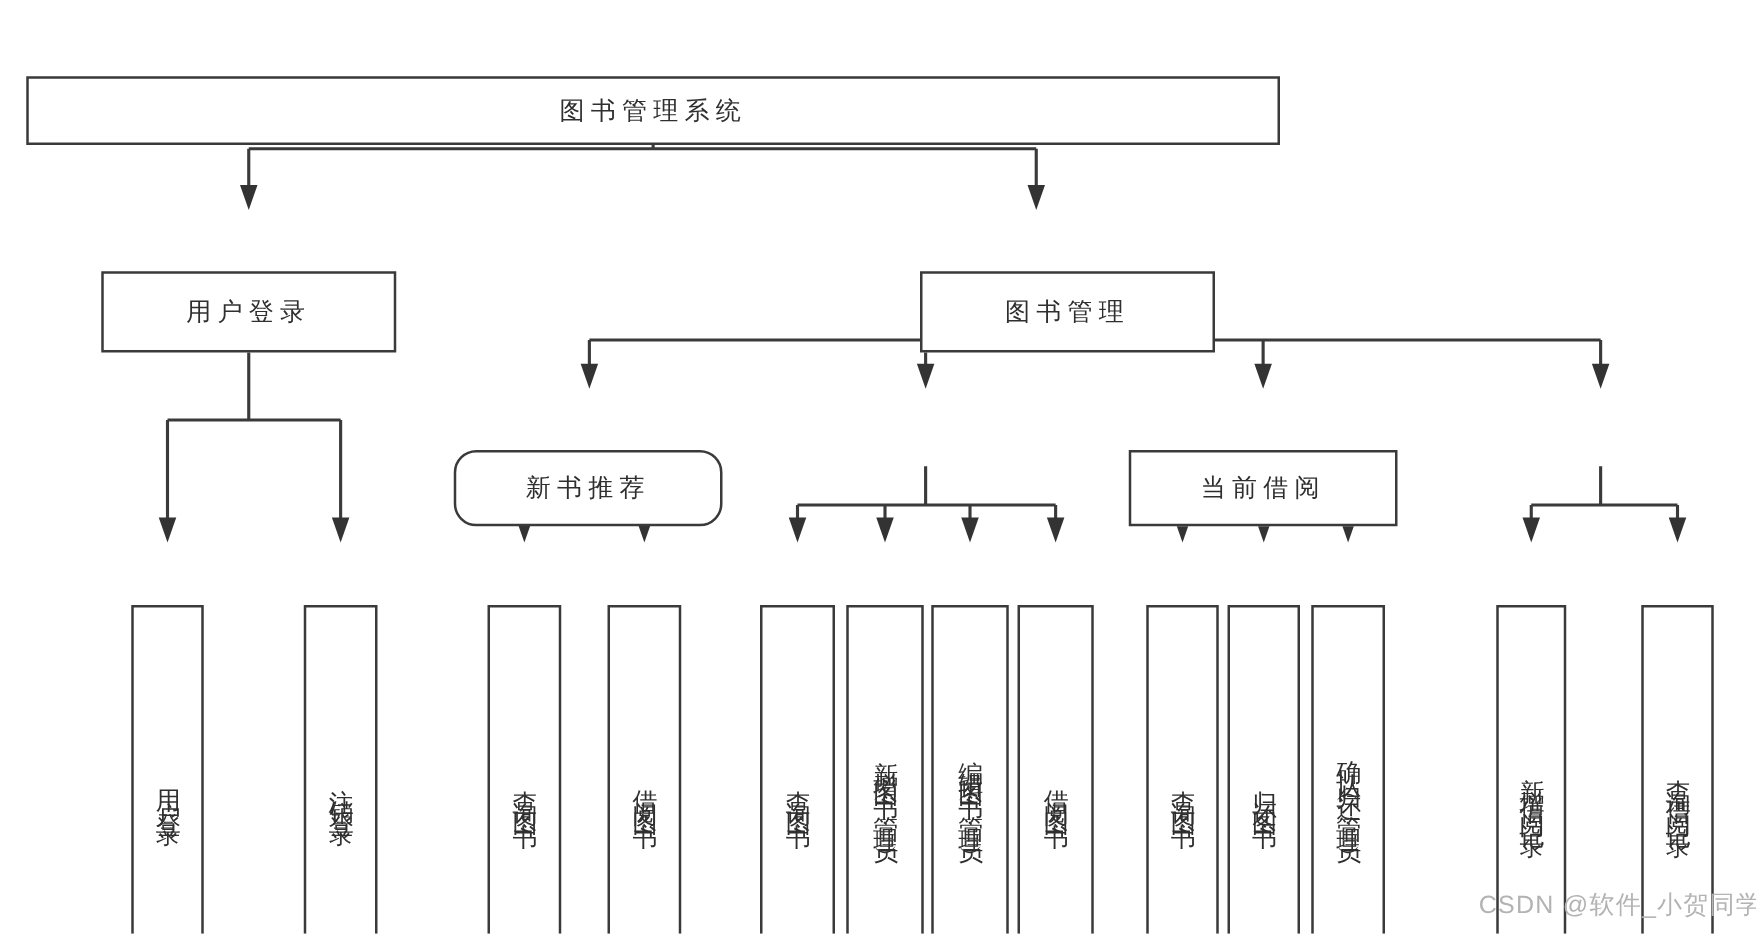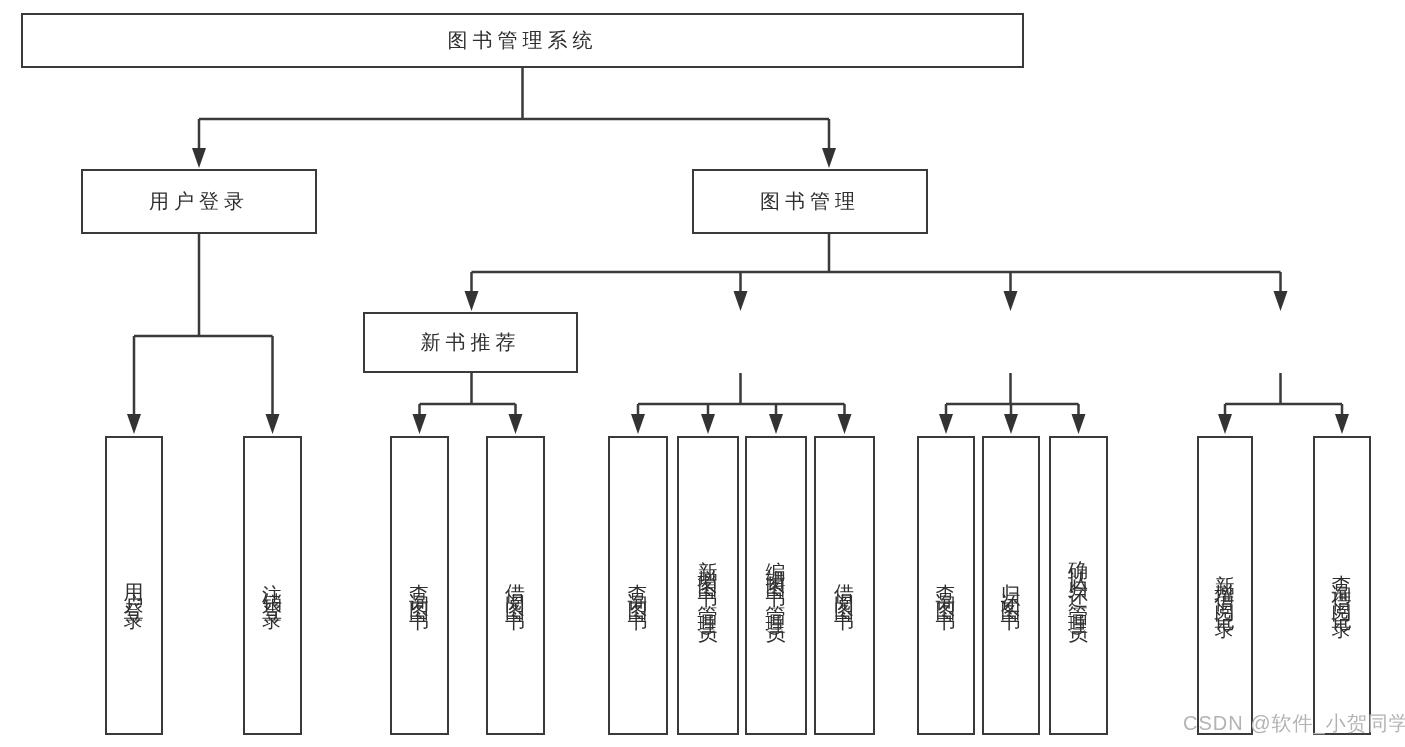--- a/index.html
+++ b/index.html
@@ -29,40 +29,41 @@
     box-sizing: border-box;
     border: 2px solid #3a3a3a;
     background: #ffffff;
     display: flex;
     align-items: center;
     justify-content: center;
     font-size: 20px;
     letter-spacing: 5px;
     color: #2f2f2f;
     white-space: nowrap;
+    margin-top: 48px;
   }
   .node.root   { left: 21px;  top: 13px;  width: 1003px; height: 55px; }
   .node.lvl2   { top: 169px; width: 236px; height: 65px; }
   .node.lvl3   { top: 312px; width: 215px; height: 61px; }
 
   .node.leaf {
     top: 436px;
     height: 299px;
     writing-mode: vertical-rl;
     letter-spacing: 9px;
     line-height: 1;
     font-size: 20px;
     padding: 6px 0;
   }
 
   
   .pos-user-login   { left: 81px;  }
-  .pos-book-mgmt    { left: 692px; }
+  .pos-book-mgmt    { left: 736px; }
   
-  .pos-new-books    { left: 363px; width: 217px; }
+  .pos-new-books    { left: 363px; width: 217px; border-radius: 18px; }
   .pos-book-borrow  { left: 633px; }
   .pos-cur-borrow   { left: 903px; }
   .pos-borrow-rec   { left: 1173px; }
   
   .pos-l-login      { left: 105px;  width: 58px; }
   .pos-l-logout     { left: 243px;  width: 59px; }
   .pos-nb-query     { left: 390px;  width: 59px; }
   .pos-nb-borrow    { left: 486px;  width: 59px; }
   .pos-bb-query     { left: 608px;  width: 60px; }
   .pos-bb-add       { left: 677px;  width: 62px; }
@@ -137,20 +138,23 @@
   <div class="node lvl2 pos-user-login">
     <span>用户登录</span>
   </div>
   <div class="node lvl2 pos-book-mgmt">
     <span>图书管理</span>
   </div>
 
   <div class="node lvl3 pos-new-books">
     <span>新书推荐</span>
   </div>
+  <div class="node lvl3 pos-cur-borrow">
+    <span>当前借阅</span>
+  </div>
 
   <div class="node leaf pos-l-login">
     <span>用户登录</span>
   </div>
   <div class="node leaf pos-l-logout">
     <span>注销登录</span>
   </div>
 
   <div class="node leaf pos-nb-query">
     <span>查询图书</span>

